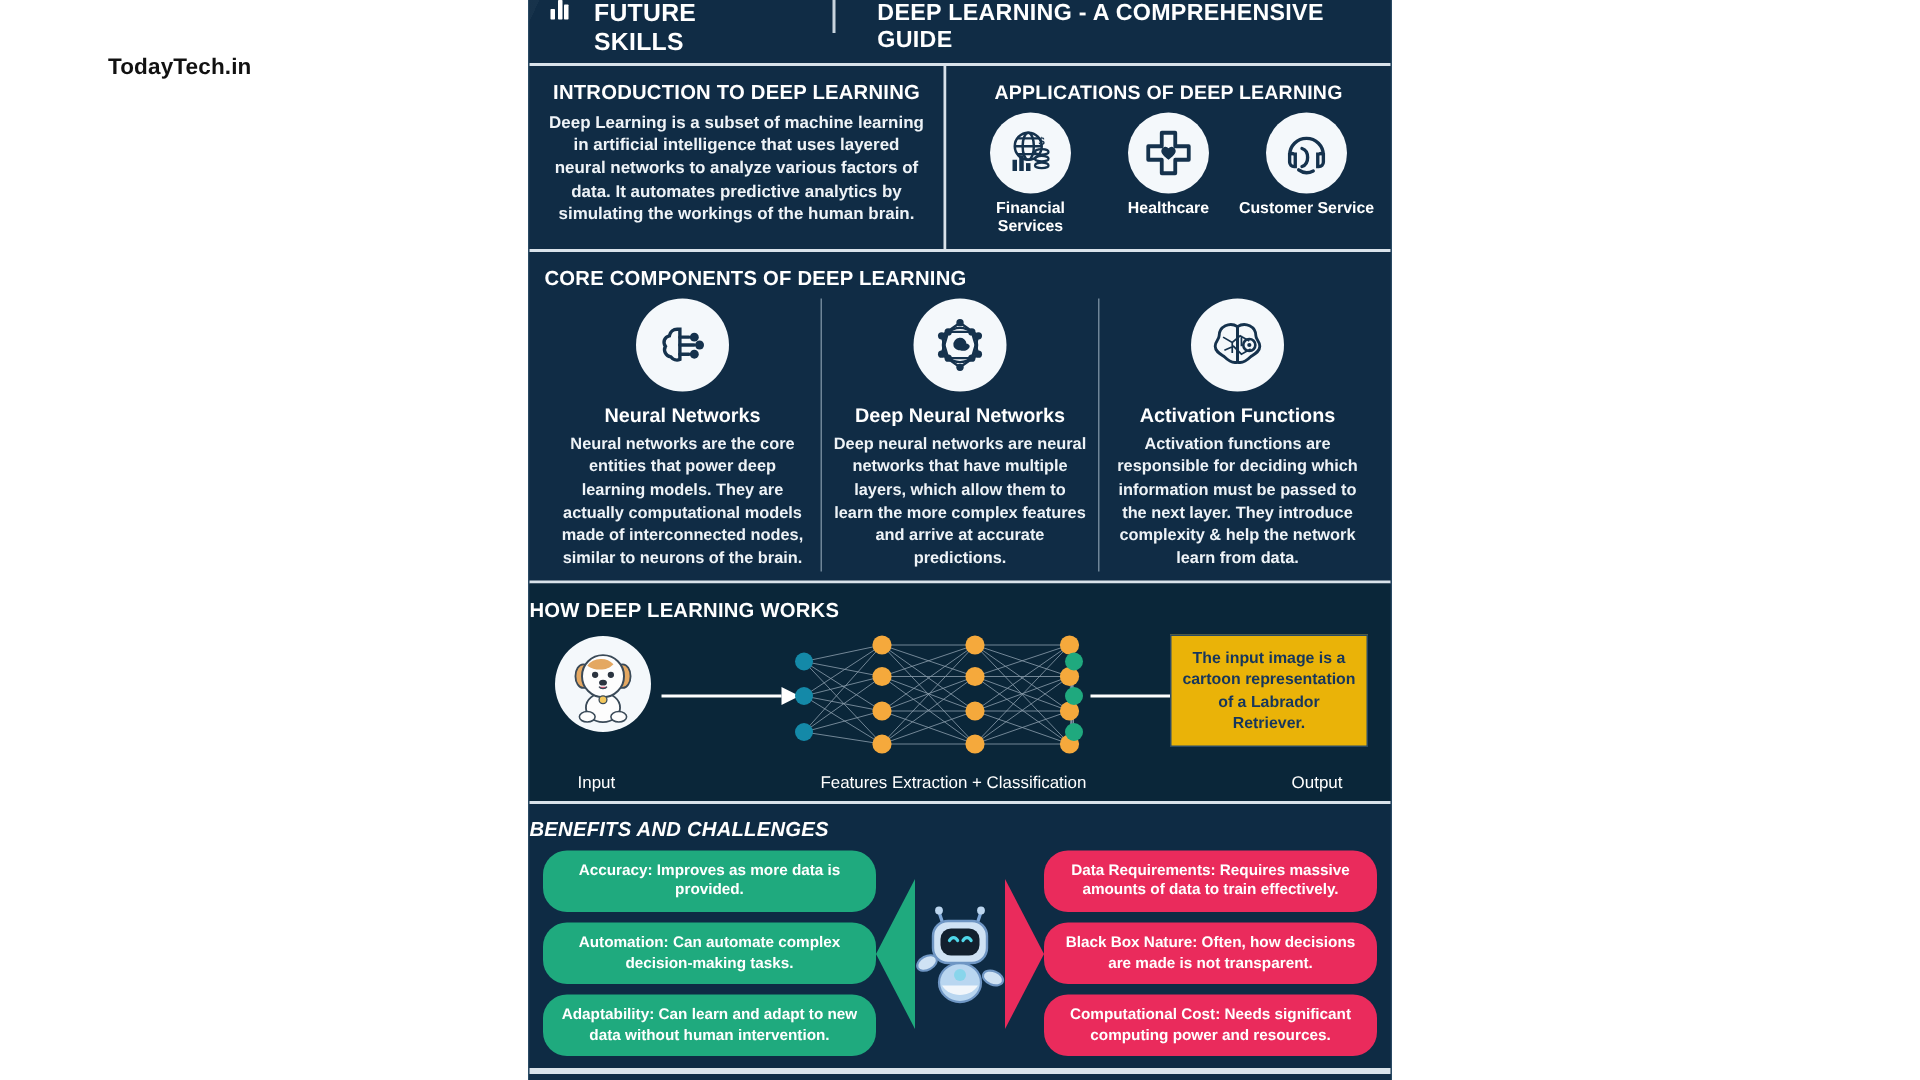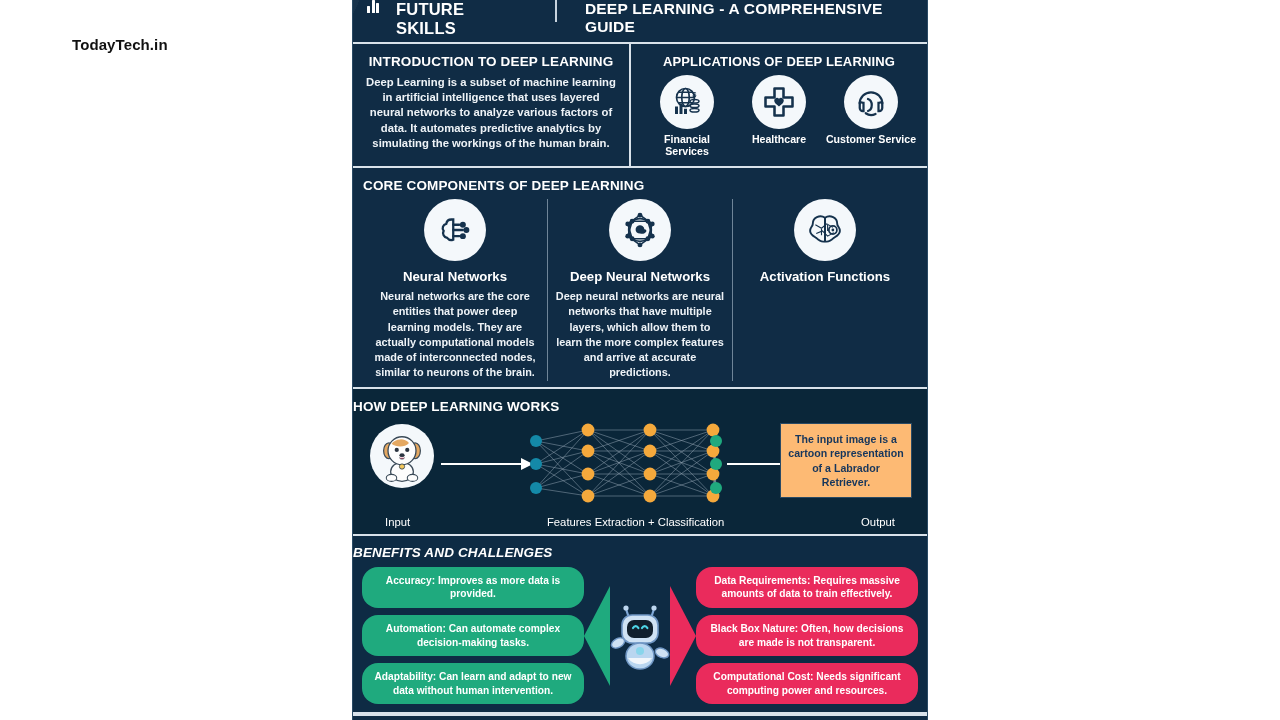--- a/index.html
+++ b/index.html
@@ -95,21 +95,21 @@
   .how .sec-h{margin-bottom:4px;}
   .flow{position:relative;height:96px;}
   .flow-lbls{display:flex;justify-content:space-between;padding:0 32px;margin-top:2px;}
   .flow-lbl{color:#ffffff;font-weight:normal;font-size:11.3px;}
   .dogcirc{
     position:absolute;left:17px;top:6px;width:64px;height:64px;border-radius:50%;
     background:#f4f8fb;display:flex;align-items:center;justify-content:center;overflow:hidden;
   }
   .outbox{
     position:absolute;right:15px;top:5px;width:132px;
-    background:#fdba74;border:1px solid #2a4a64;box-sizing:border-box;
+    background:#eab308;border:1px solid #2a4a64;box-sizing:border-box;
     padding:8px 6px;text-align:center;
   }
   .outbox span{color:#16365c;font-weight:bold;font-size:10.6px;line-height:14.4px;display:block;}
 
   
   .ben{background:#0e2b44;padding:9px 0 10px;}
   .ben .sec-h{margin-bottom:7px;font-style:italic;}
   .ben-wrap{display:flex;align-items:center;justify-content:center;gap:0;}
   .col-pills{display:flex;flex-direction:column;gap:7px;width:222px;}
   .pill{
@@ -277,20 +277,21 @@
               <path d="M24 10c-6-4-14 0-14 7 0 3-3 4-3 8s4 6 7 8c3 3 7 5 10 4V10z" fill="none" stroke="#15324d" stroke-width="2.2"></path>
               <path d="M24 10c6-4 14 0 14 7 0 3 3 4 3 8s-4 6-7 8c-3 3-7 5-10 4V10z" fill="none" stroke="#15324d" stroke-width="2.2"></path>
               <g stroke="#15324d" stroke-width="1.3" fill="none">
                 <path d="M13 18l7 4 6-5 7 4M14 28l7-3 6 6 7-4M20 22v8M27 17v8"></path>
               </g>
               <circle cx="33" cy="24" r="4.6" fill="none" stroke="#15324d" stroke-width="2"></circle>
               <circle cx="33" cy="24" r="1.6" fill="#15324d"></circle>
             </svg>
           </div>
           <div class="core-t">Activation Functions</div>
+          <div class="core-p">Activation functions are responsible for deciding which information must be passed to the next layer. They introduce complexity &amp; help the network learn from data.</div>
         </div>
 
       </div>
     </div>
 
     <div class="band how stripes">
       <div class="sec-h">HOW DEEP LEARNING WORKS</div>
 
       <div class="flow">
 

